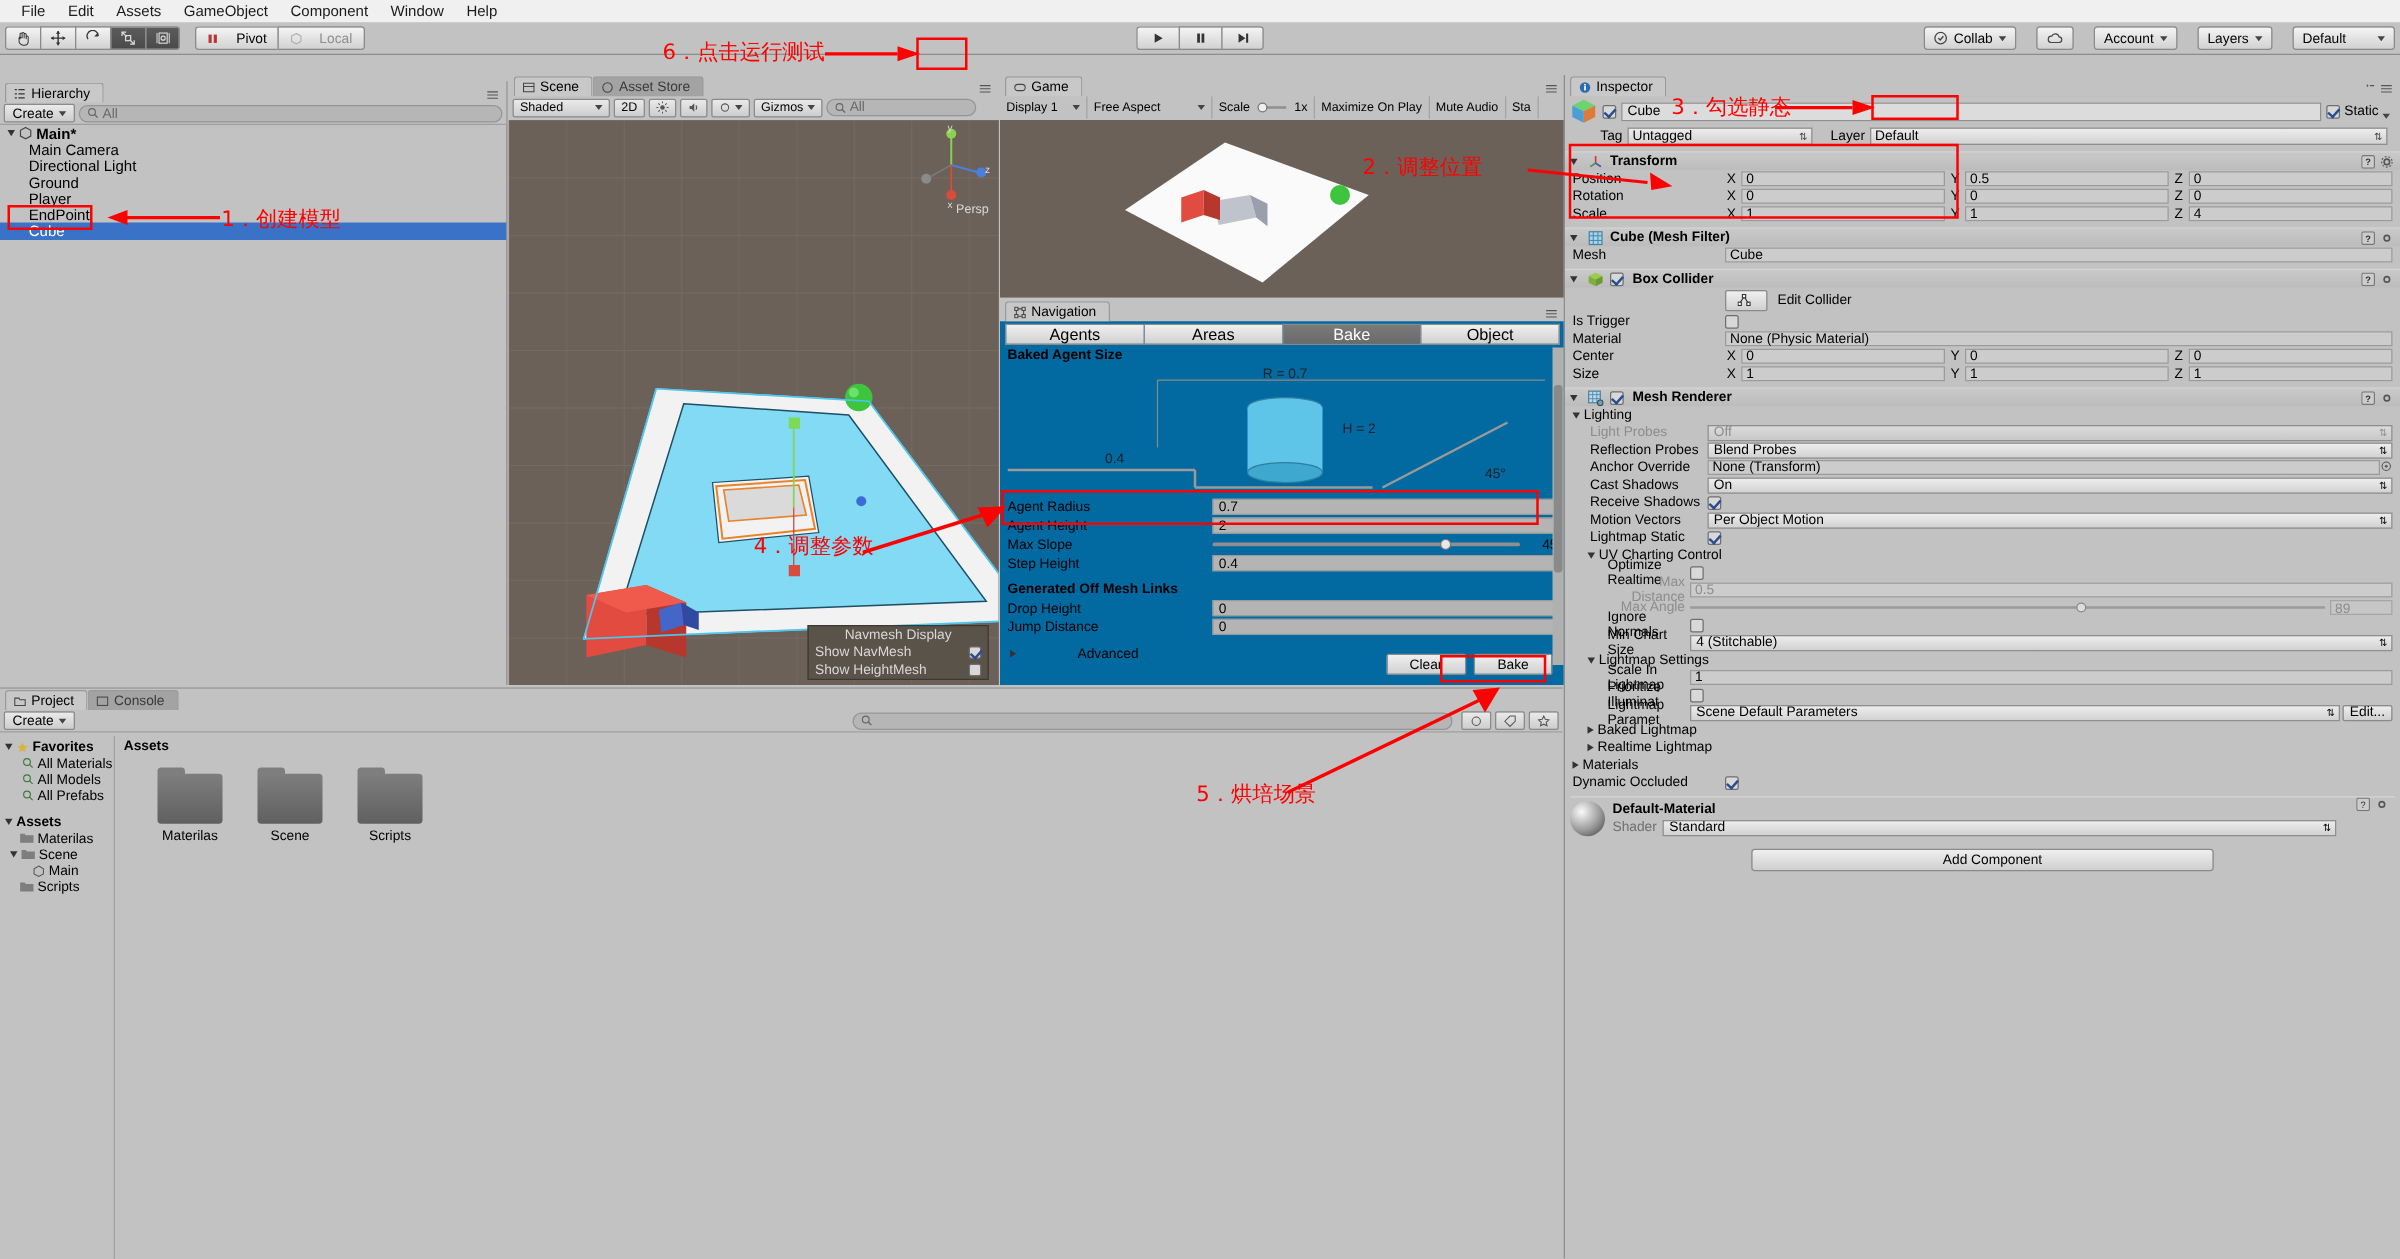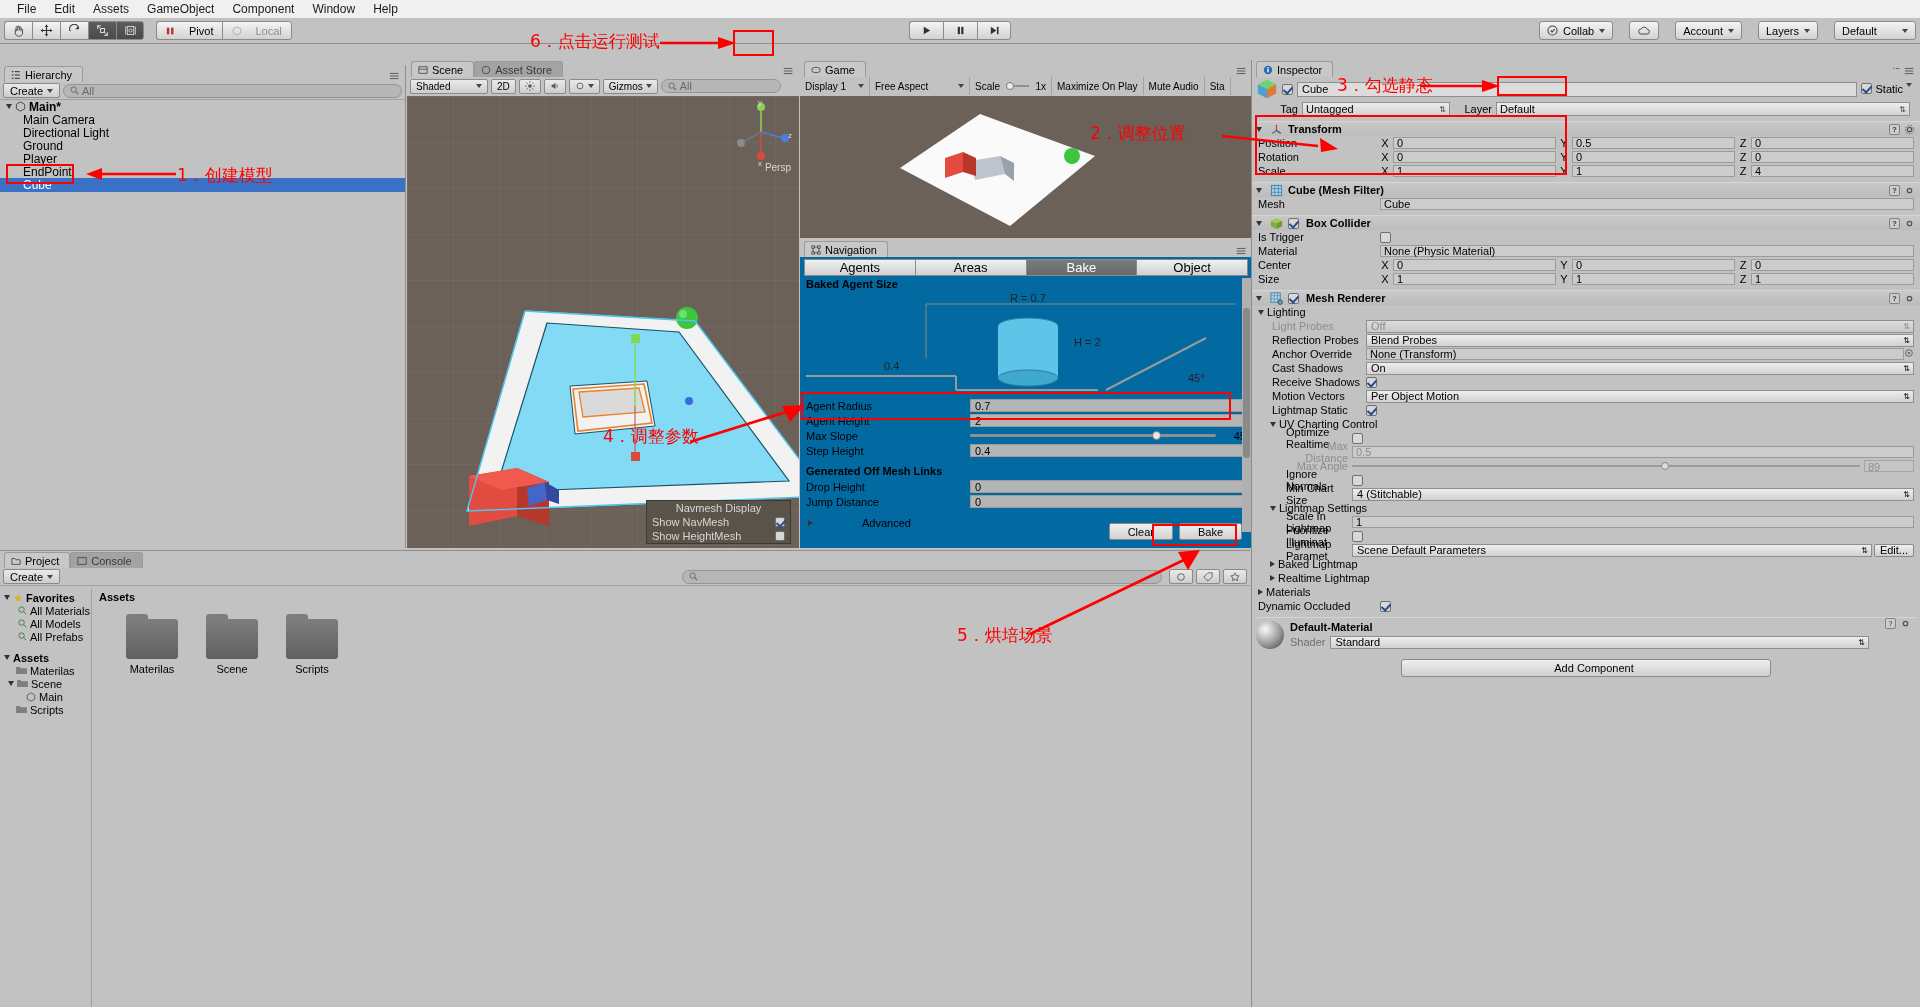--- a/index.html
+++ b/index.html
@@ -726,21 +726,21 @@
     <div class="insp-head">
       <div class="cube-thumb">
         <svg width="22" height="22" viewBox="0 0 24 24">
             <polygon points="12,2 22,7 12,12 2,7" fill="#6fd26f"></polygon>
             <polygon points="2,7 12,12 12,22 2,17" fill="#4a9fd4"></polygon>
             <polygon points="22,7 12,12 12,22 22,17" fill="#e07a3a"></polygon>
           </svg>
       </div>
       <span class="chk on"></span>
       <span class="name-field">Cube</span>
-      <span style="display:flex;align-items:flex-start;gap:3px;margin-left:auto;margin-right:4px">
+      <span style="display:flex;align-items:flex-end;gap:3px;margin-left:auto;margin-right:4px">
         <span class="chk on"></span>
         <span>Static</span>
         <span class="caret"></span>
       </span>
     </div>
     <div class="taglayer">
       <span style="width:42px;text-align:right">Tag</span>
       <span class="drop" style="width:148px">
         <span>Untagged</span>
           <span class="arw">⇅</span>
@@ -839,20 +839,32 @@
       <span class="comp-icons">
           <svg width="11" height="11" viewBox="0 0 12 12">
             <rect x="0.5" y="0.5" width="11" height="11" rx="1.5" fill="#ccc" stroke="#777"></rect>
             <text x="6" y="9" font-size="8" text-anchor="middle" fill="#333">?</text>
           </svg>
           <svg width="11" height="11" viewBox="0 0 12 12">
             <circle cx="6" cy="6" r="2.4" fill="none" stroke="#555" stroke-width="1.4"></circle>
           </svg>
         </span>
     </div>
+    <div class="irow" style="height:20px">
+      <span class="ilabel"></span>
+      <span style="width:34px;height:17px;background:linear-gradient(#f0f0f0,#d0d0d0);border:1px solid #8a8a8a;border-radius:2px;display:flex;align-items:center;justify-content:center">
+        <svg width="14" height="12" viewBox="0 0 16 12">
+            <path d="M2 9l4-6 4 6" fill="none" stroke="#333" stroke-width="1.1"></path>
+            <rect x="0.5" y="8" width="3" height="3" fill="#fff" stroke="#333"></rect>
+            <rect x="8.5" y="8" width="3" height="3" fill="#fff" stroke="#333"></rect>
+            <rect x="4.5" y="1" width="3" height="3" fill="#fff" stroke="#333"></rect>
+          </svg>
+      </span>
+      <span style="margin-left:8px">Edit Collider</span>
+    </div>
     <div class="irow">
       <span class="ilabel">Is Trigger</span>
       <span class="chk"></span>
     </div>
     <div class="irow">
       <span class="ilabel">Material</span>
       <span class="ifield">None (Physic Material)</span>
     </div>
     <div class="irow">
       <span class="ilabel">Center</span>

